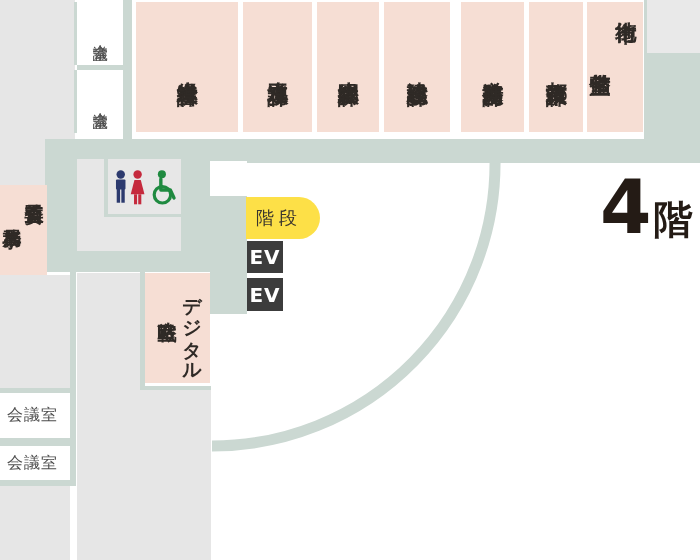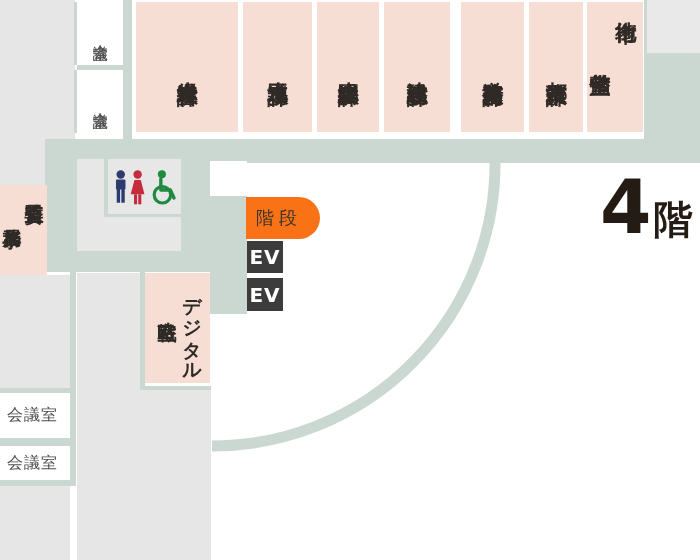--- a/index.html
+++ b/index.html
@@ -36,21 +36,21 @@
   .digital span{font-size:19px;line-height:25px;}
   .digital .col2{padding-top:23px;}
 
   .kaigi-v{display:flex;align-items:center;justify-content:center;background:#fff;}
   .kaigi-v .vtext{font-size:15px;font-weight:500;color:#4d4d4d;letter-spacing:1px;}
 
   .kaigi-h{display:flex;align-items:center;background:#fff;padding-left:7px;box-sizing:border-box;
     font-size:16px;font-weight:500;color:#4d4d4d;letter-spacing:1px;}
 
   .stairs{
-    background:#f97316;border-radius:0 21px 21px 0;
+    background:#fde047;border-radius:0 21px 21px 0;
     display:flex;align-items:center;padding-left:10px;box-sizing:border-box;
     font-size:18px;font-weight:500;color:#3a352e;letter-spacing:5px;
   }
   .ev{
     background:#3c3c3c;color:#fff;display:flex;align-items:center;justify-content:center;
     font-size:20px;font-weight:600;letter-spacing:1px;
   }
   .floorlabel{display:flex;align-items:baseline;color:#241b15;}
   .floorlabel .num{font-size:74px;font-weight:800;line-height:1;}
   .floorlabel .suffix{font-size:39px;font-weight:700;line-height:1;margin-left:2px;}

